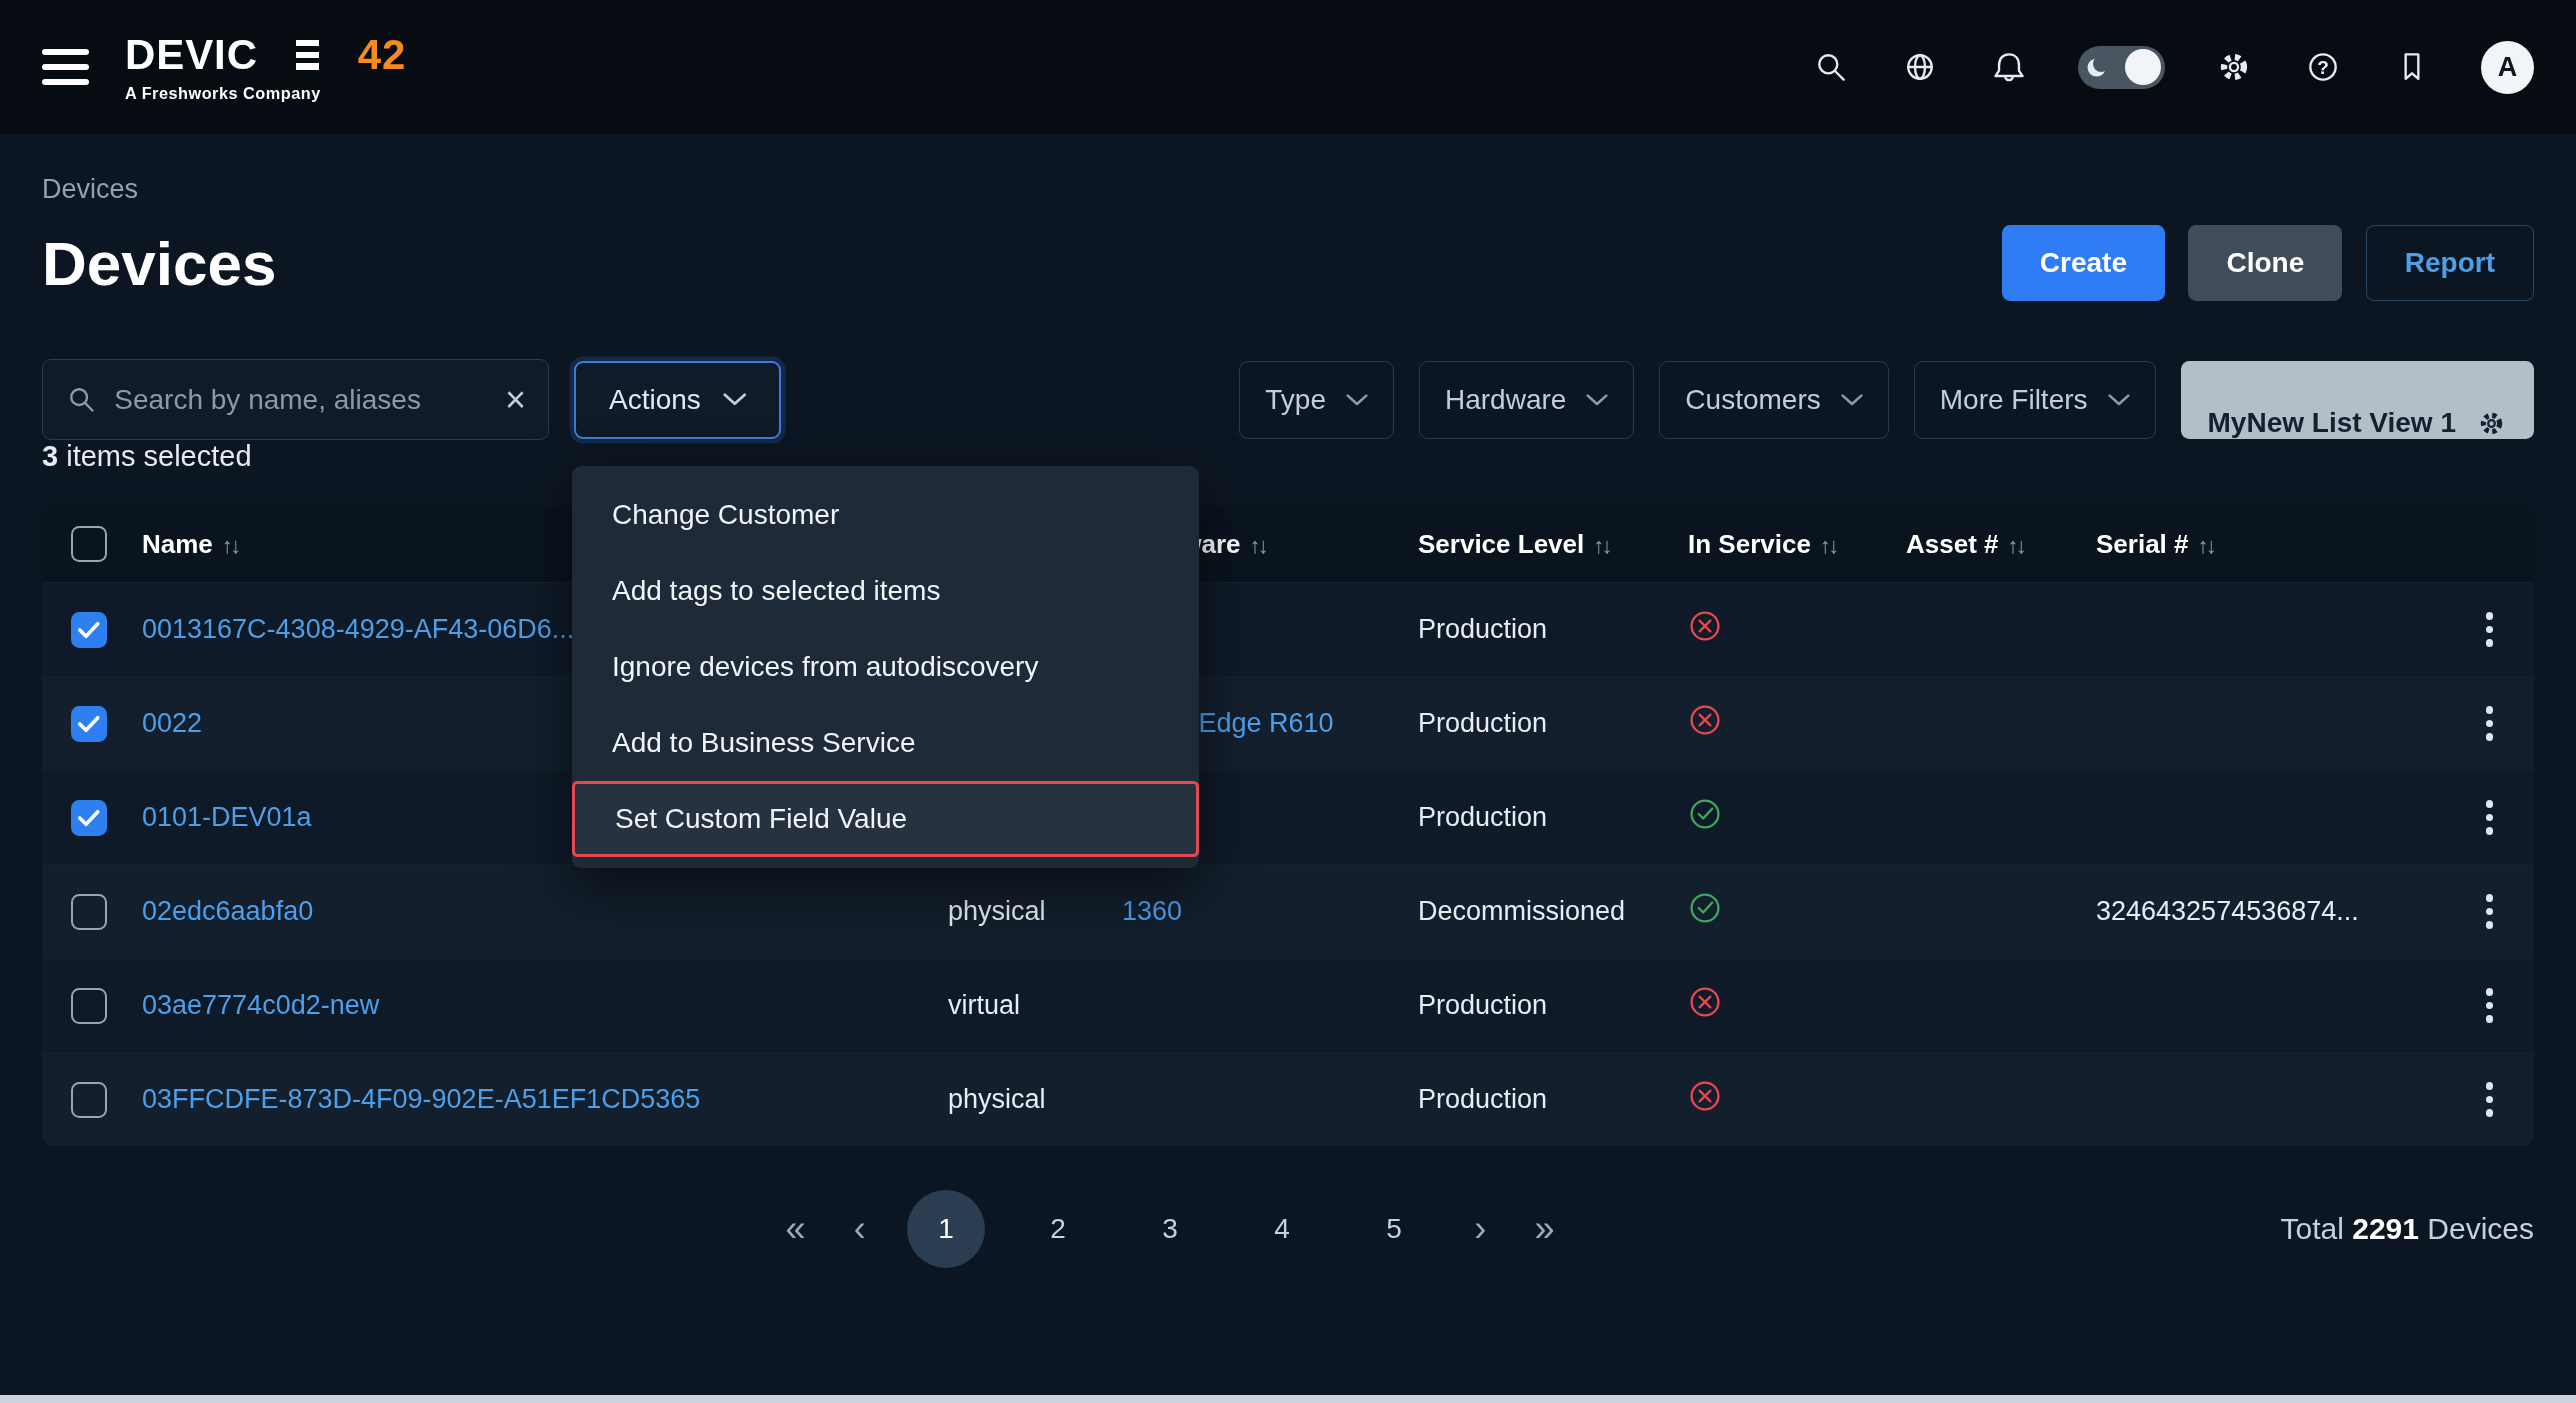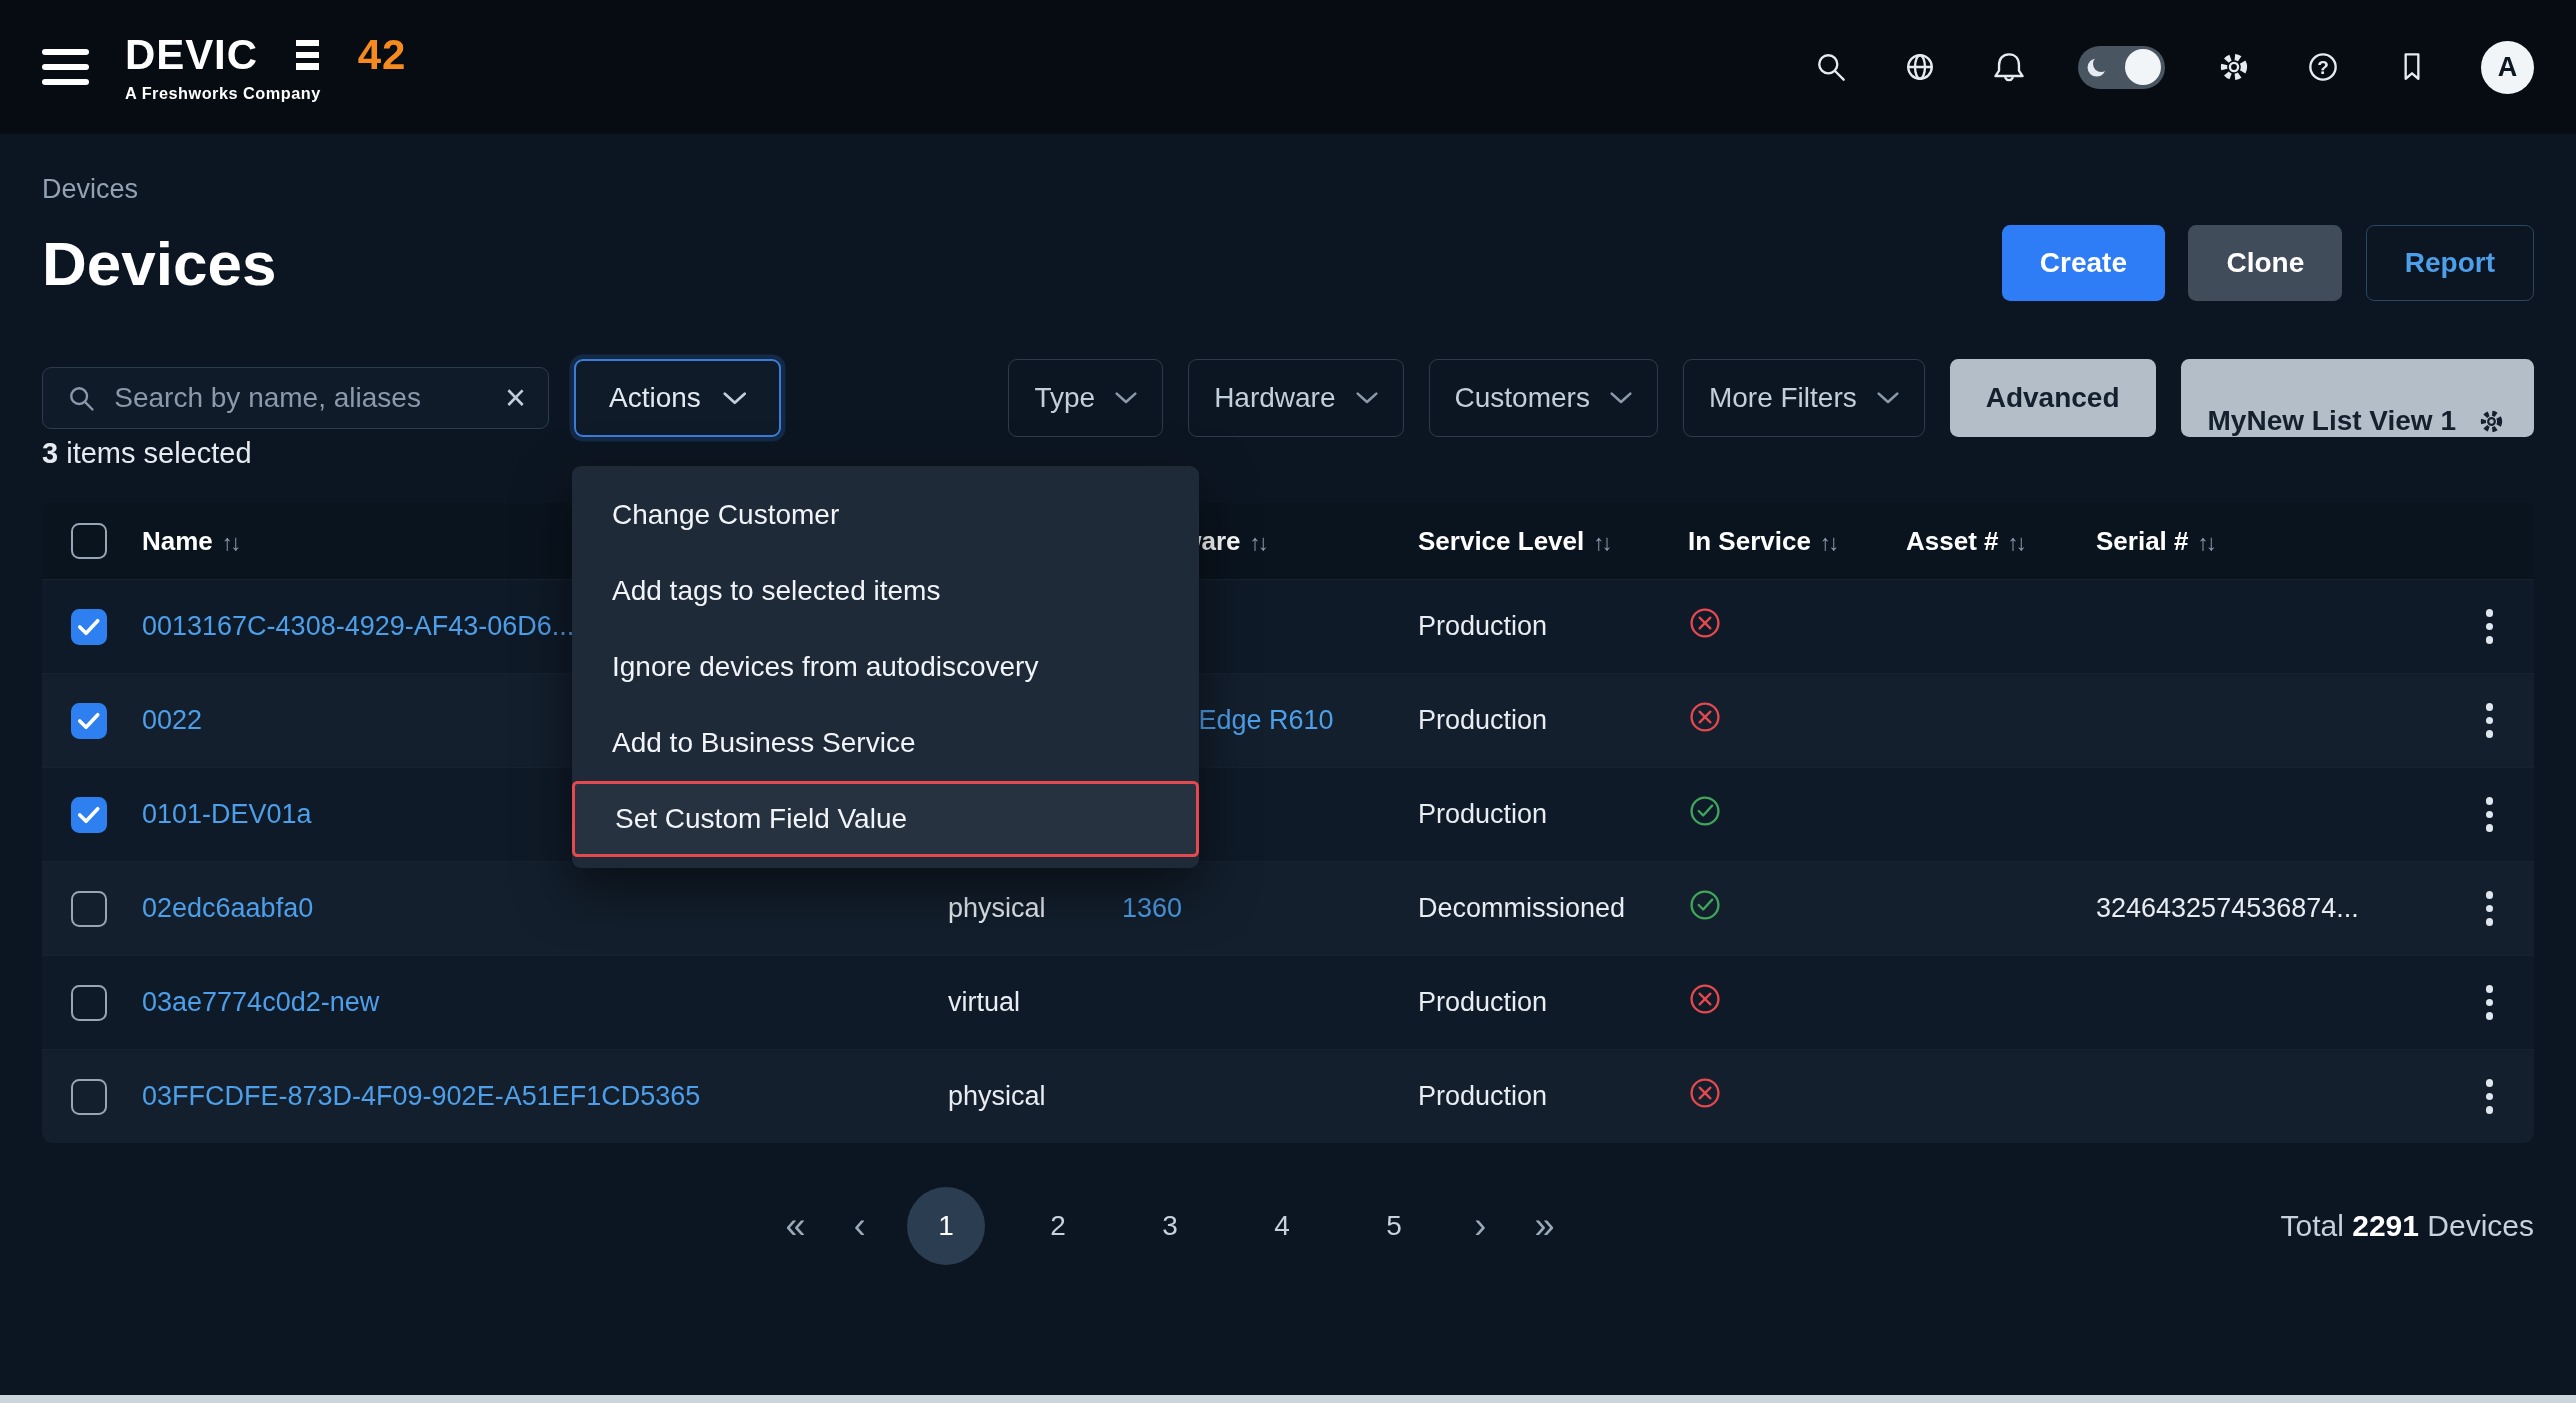--- a/index.html
+++ b/index.html
@@ -41,21 +41,21 @@
   .title-row { display:flex; align-items:center; margin-top:20px; }
   .page-title { font-size:62px; font-weight:800; color:#FFFFFF; }
   .header-buttons { margin-left:auto; display:flex; gap:23.5px; }
   .btn { height:76px; border:none; border-radius:8.2px; font-family:inherit; font-size:28px; font-weight:700; cursor:pointer; padding:0 38px; }
   .btn-create { background:#2F7DF6; color:#FFFFFF; }
   .btn-clone  { background:#414C5A; color:#FFFFFF; }
   .btn-report { background:transparent; color:#4D9FEA; border:1.8px solid #2C4763; }
 
   
   .filter-row { margin-top:58px; padding:0 42px; display:flex; align-items:center; gap:25px; }
-  .search-box { width:507px; height:62px; border:1.8px solid #2C3B4D; border-radius:9px; background:#0F1B29;
+  .search-box { width:507px; height:81px; border:1.8px solid #2C3B4D; border-radius:9px; background:#0F1B29;
     display:flex; align-items:center; padding:12px 22px; gap:16.3px; }
   .search-box input { flex:1; background:transparent; border:none; outline:none; color:#CDD6E0;
     font-family:inherit; font-size:28px; min-width:0; }
   .search-box input::placeholder { color:#8B99AB; }
   .clear-x { color:#C3CEDB; font-size:36px; line-height:1; cursor:pointer; }
   .actions-btn { height:78px; padding:18px 33px; border-radius:9px; background:#0F1B29; color:#E2E9F0;
     border:2.7px solid #3D7BD8; box-shadow:0 0 0 4.5px rgba(45,110,200,0.22);
     display:flex; align-items:center; gap:22px; font-size:28px; font-weight:500; cursor:pointer; }
   .filter-dropdown-group { margin-left:auto; display:flex; align-items:center; gap:25px; }
   .filter-select { height:78px; padding:0 25px; border-radius:9px; background:transparent; color:#C3CEDB;
@@ -223,21 +223,20 @@
         <svg width="22" height="13.6" viewBox="0 0 26 16">
           <polyline points="2,3 13,13 24,3" fill="none" stroke="#8B99AB" stroke-width="3" stroke-linecap="round" stroke-linejoin="round"></polyline>
         </svg>
       </button>
       <button class="filter-select">
         <span>More Filters</span>
         <svg width="22" height="13.6" viewBox="0 0 26 16">
           <polyline points="2,3 13,13 24,3" fill="none" stroke="#8B99AB" stroke-width="3" stroke-linecap="round" stroke-linejoin="round"></polyline>
         </svg>
       </button>
-      <button class="btn-advanced">Advanced</button>
     <button class="btn-view">
       <span>MyNew List View 1</span>
       <svg width="31" height="31" viewBox="0 0 42 42">
           <circle cx="21" cy="21" r="11" fill="none" stroke="#15202E" stroke-width="7" stroke-dasharray="5.6 4.9"></circle>
           <circle cx="21" cy="21" r="4.5" fill="none" stroke="#15202E" stroke-width="3"></circle>
         </svg>
     </button>
   </div>
 </div>
 

